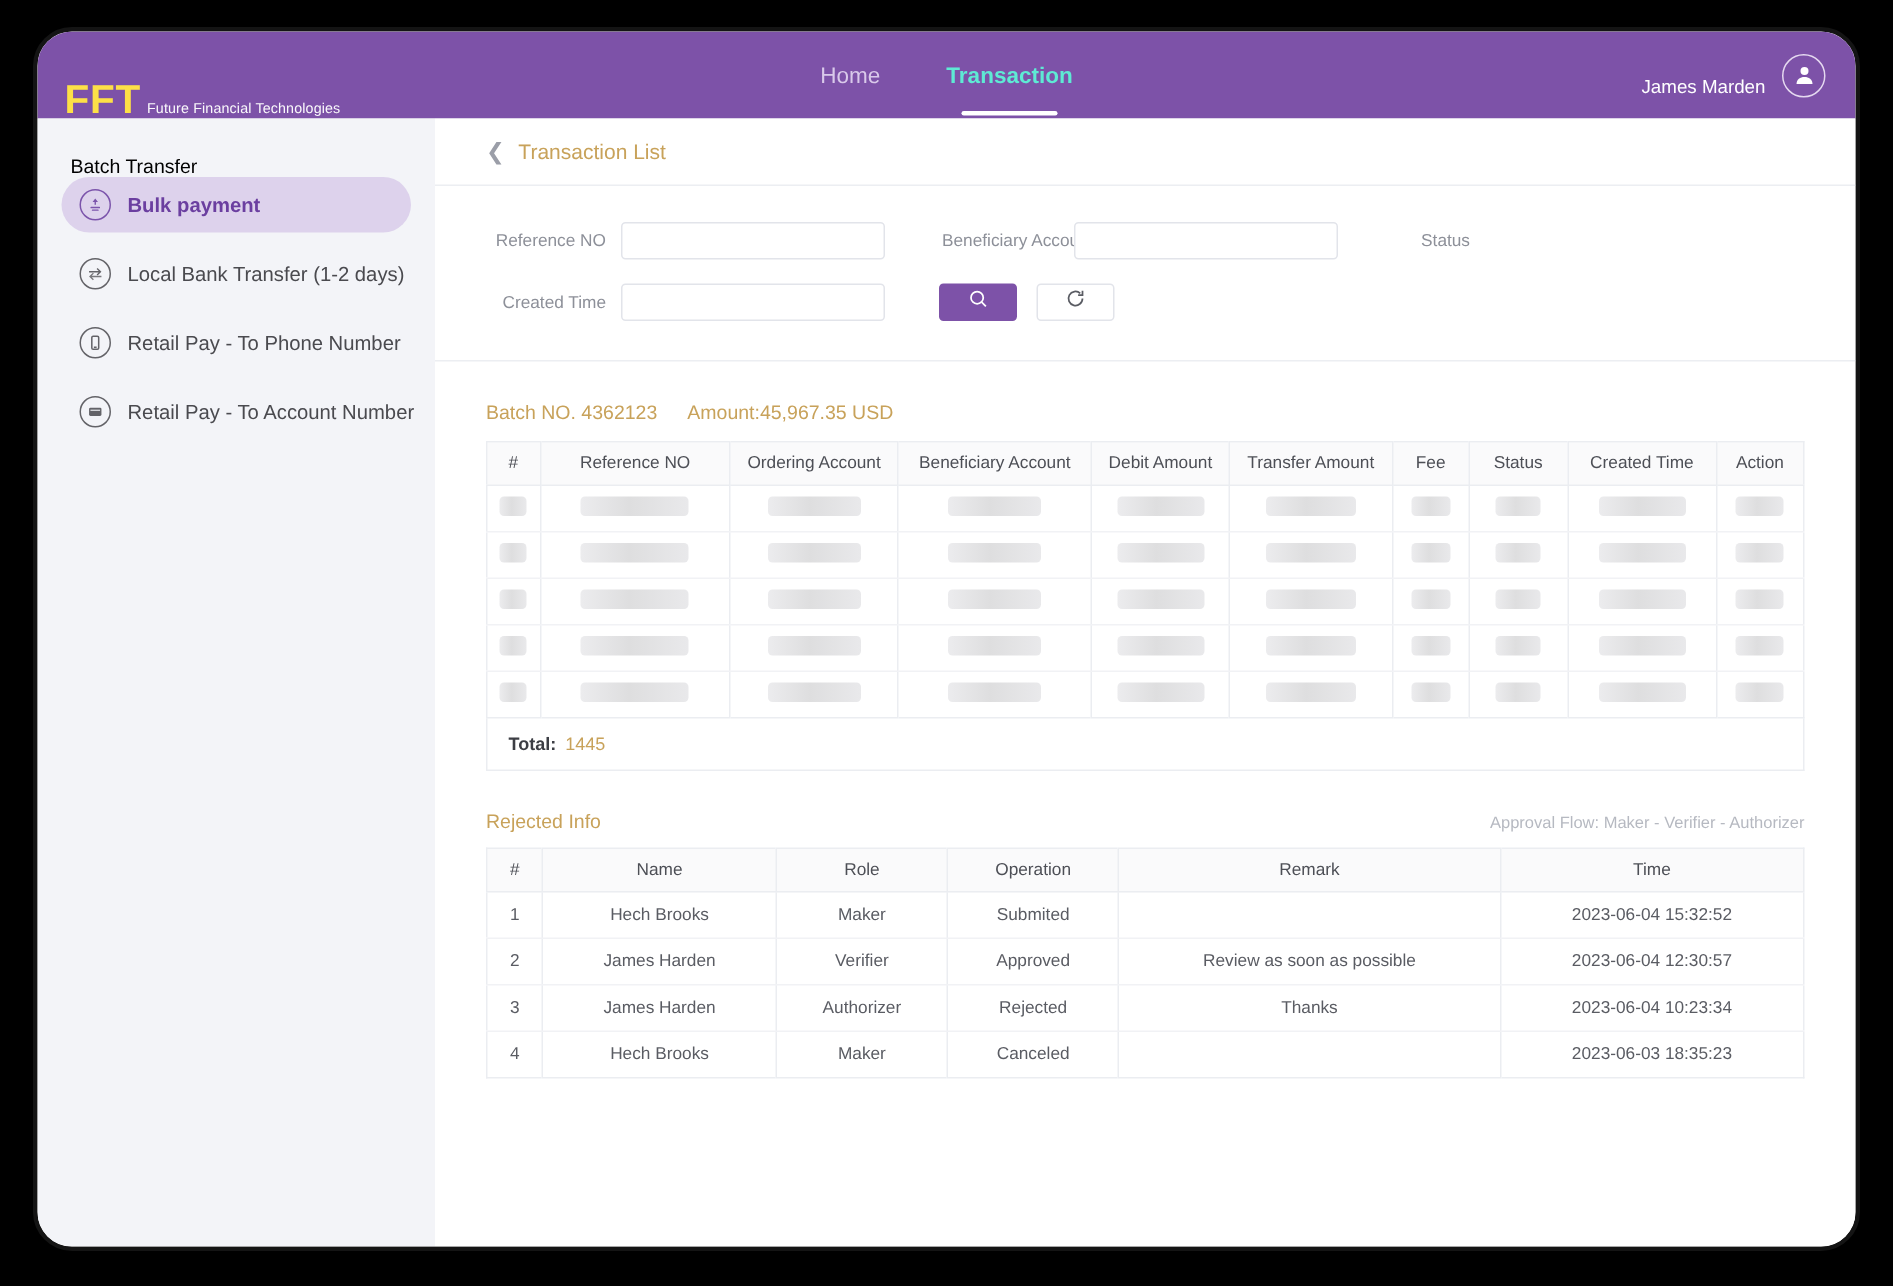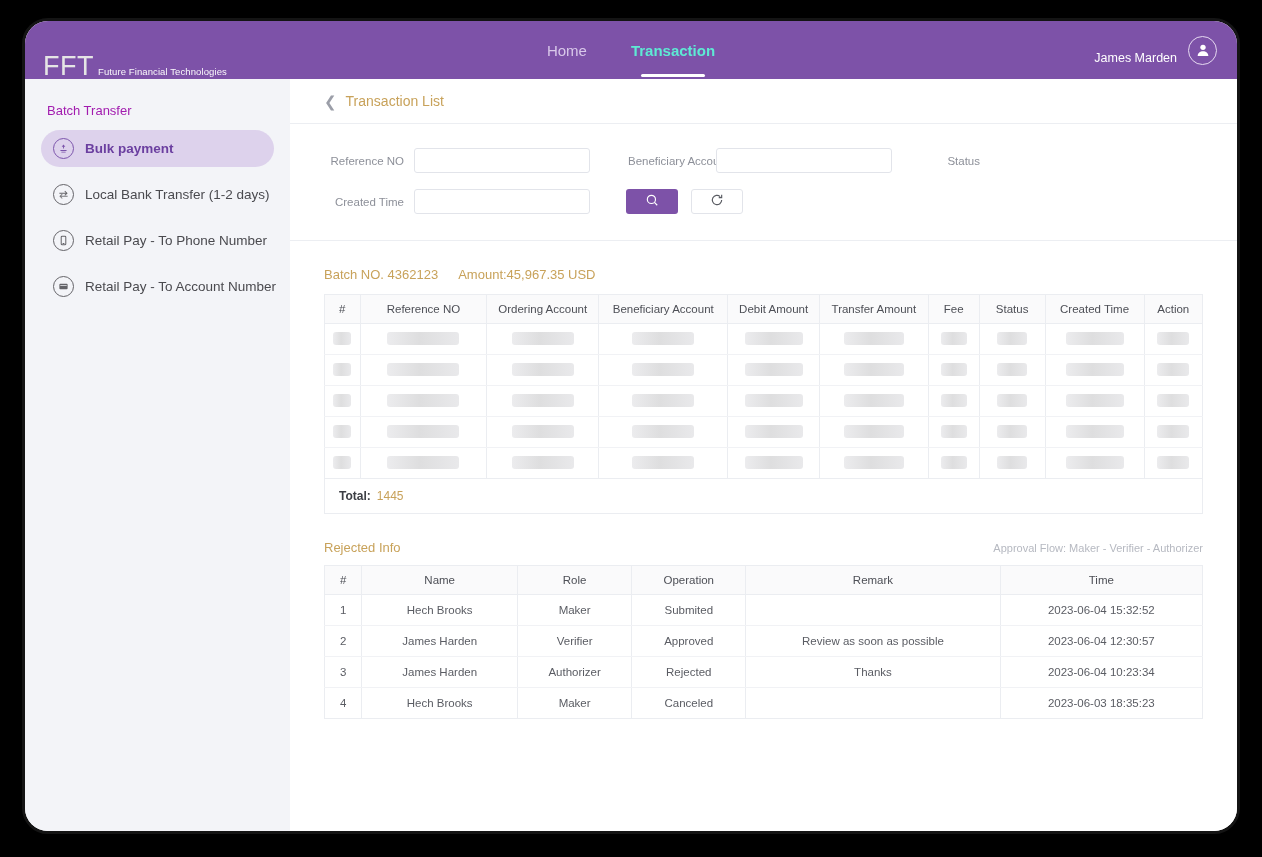--- a/index.html
+++ b/index.html
@@ -37,22 +37,22 @@
   }
   #brand {
     position: absolute;
     left: 18px;
     display: flex;
     align-items: baseline;
     white-space: nowrap;
   }
   #brand .mark {
     font-size: 27px;
-    font-weight: normal;
-    color: #e5e5e5;
+    font-weight: bold;
+    color: #fde047;
     letter-spacing: 0.5px;
     line-height: 1;
     margin-top: 32px;
   }
   #brand .tagline {
     font-size: 9.5px;
     color: #ffffff;
     margin-left: 4px;
     letter-spacing: 0.1px;
     opacity: 0.96;
@@ -113,23 +113,22 @@
   #sidebar {
     position: absolute;
     left: 0; top: 58px;
     width: 265px;
     bottom: 0;
     background: #f3f4f8;
     padding-top: 24px;
   }
   #sidebar-title {
     font-size: 13px;
-    color: #a21caf;
+    color: #000000;
     padding-left: 22px;
-    margin-bottom: 12px;
   }
   .side-item {
     display: flex;
     align-items: center;
     gap: 11px;
     height: 37px;
     margin: 0 16px 9px 16px;
     padding-left: 12px;
     border-radius: 19px;
     cursor: pointer;

